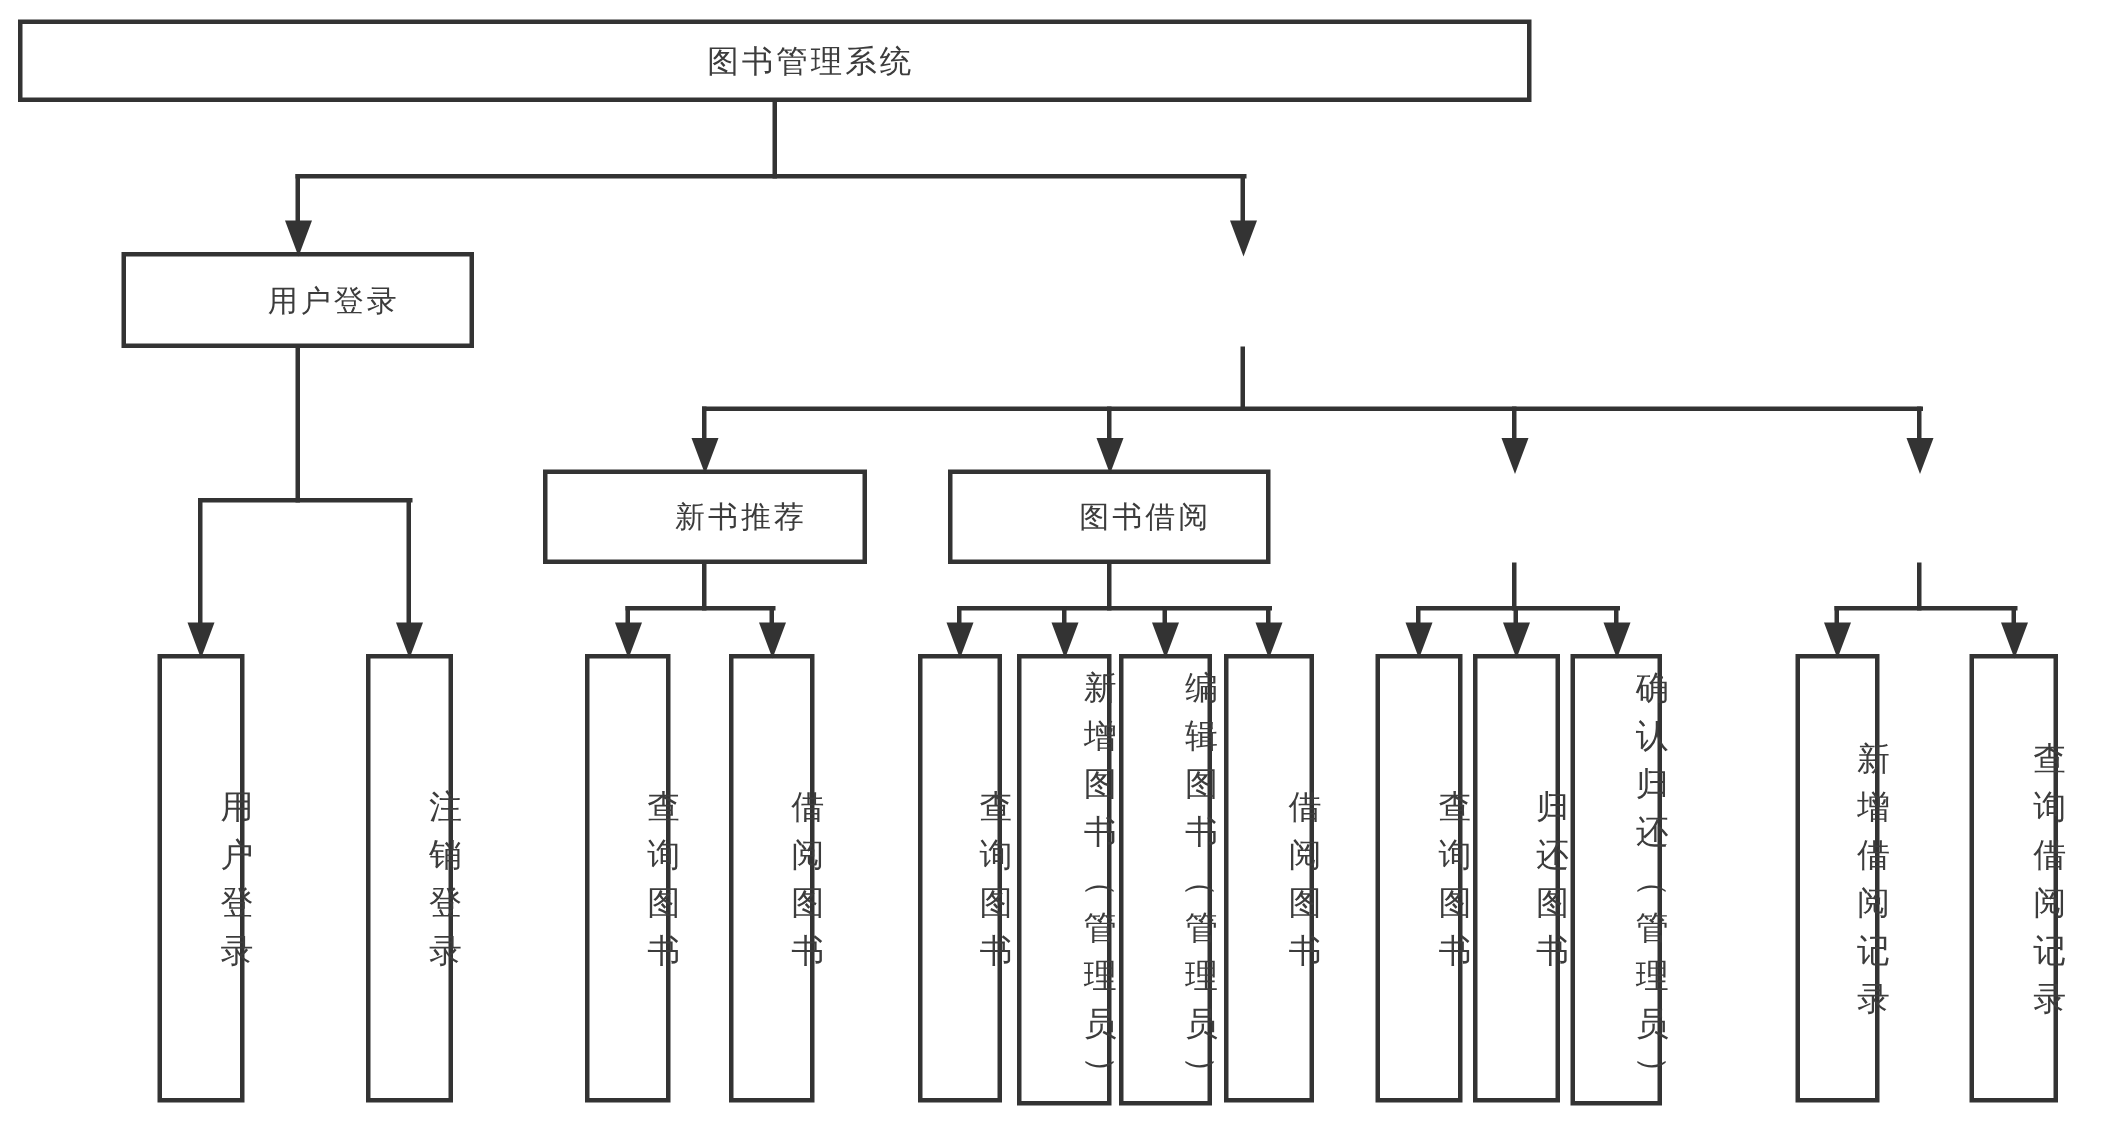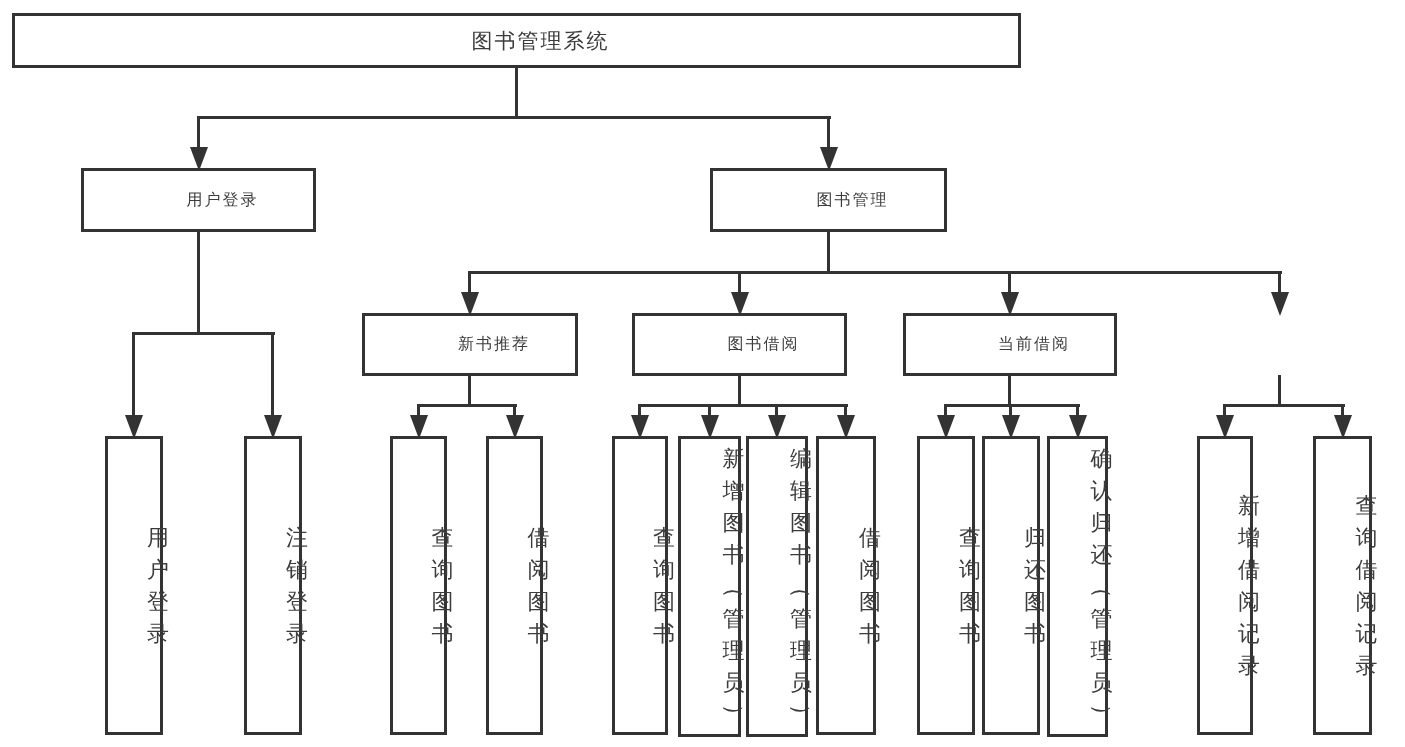--- a/index.html
+++ b/index.html
@@ -19,21 +19,21 @@
   }
   .node{
     position:absolute;box-sizing:border-box;
     border:3px solid var(--line);
     background:var(--bg);
     display:flex;align-items:center;justify-content:center;
     color:var(--text);
     padding-left:48px;
   }
   .node.h .label{
-    font-size:16px;letter-spacing:2px;white-space:nowrap;
+    font-size:20px;letter-spacing:2px;white-space:nowrap;
   }
   .node.root .label{
     font-size:21px;letter-spacing:2px;
   }
   .node.v .label{
     display:flex;flex-direction:column;align-items:center;justify-content:center;
   }
   .node.v .vchar{
     display:block;font-size:22px;line-height:32px;text-align:center;
   }
@@ -58,31 +58,25 @@
 </head>
 <body>
 
 <div id="canvas">
 <div class="node h root" style="left: 12px; top: 13px; width: 1009px; height: 55px;">
       <span class="label">图书管理系统</span>
     </div>
     <div class="node h" style="left: 81px; top: 168px; width: 235px; height: 64px;">
       <span class="label">用户登录</span>
     </div>
-    <div class="node h" style="left: 710px; top: 168px; width: 237px; height: 64px;">
-      <span class="label">图书管理</span>
-    </div>
     <div class="node h" style="left: 632px; top: 313px; width: 215px; height: 63px;">
       <span class="label">图书借阅</span>
     </div>
     <div class="node h" style="left: 362px; top: 313px; width: 216px; height: 63px;">
       <span class="label">新书推荐</span>
-    </div>
-    <div class="node h" style="left: 903px; top: 313px; width: 214px; height: 63px;">
-      <span class="label">当前借阅</span>
     </div>
     <div class="node v" style="left: 105px; top: 436px; width: 58px; height: 299px;">
       <span class="label">
         <span class="vchar">用</span>
         <span class="vchar">户</span>
         <span class="vchar">登</span>
         <span class="vchar">录</span>
       </span>
     </div>
     <div class="node v" style="left: 244px; top: 436px; width: 58px; height: 299px;">

